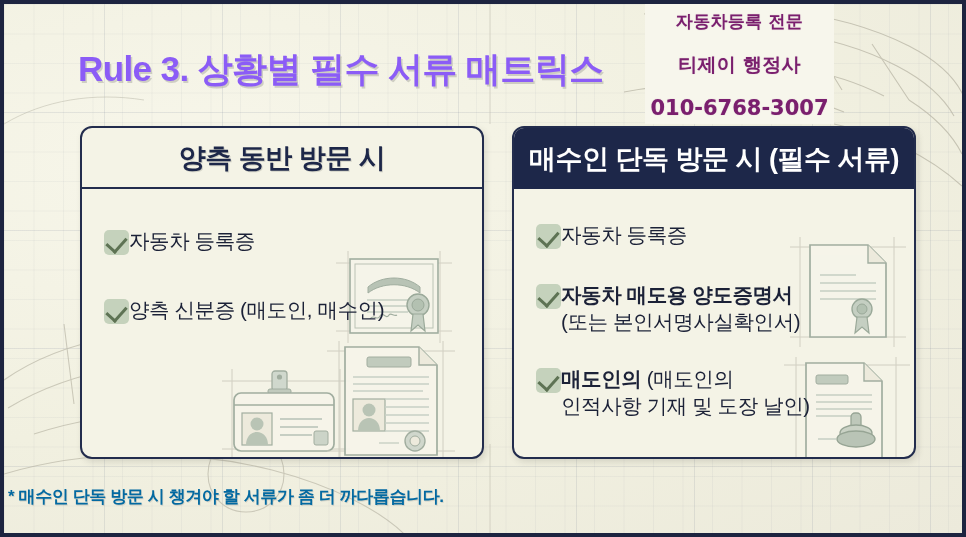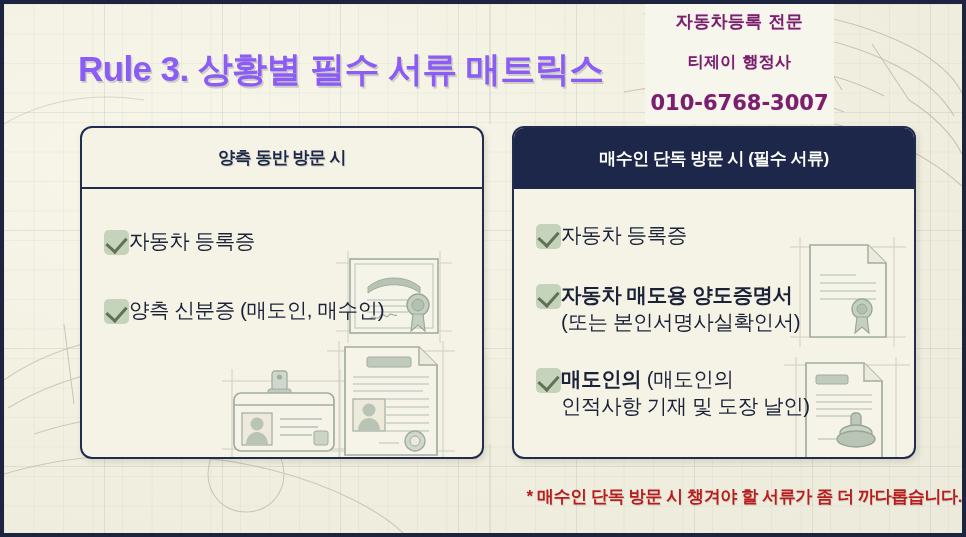--- a/index.html
+++ b/index.html
@@ -49,21 +49,21 @@
     display:flex; flex-direction:column; align-items:center;
     justify-content:flex-start; padding-top:6px; gap:10px;
     z-index:7;
   }
   #watermark .wm-line {
     color:#7a1f6e; font-weight:bold; letter-spacing:.3px;
     font-family:"DejaVu Sans","Liberation Sans",sans-serif;
     text-shadow:0 0 1px rgba(122,31,110,.35);
   }
   #watermark .wm1 { font-size:17px; }
-  #watermark .wm2 { font-size:16px; margin-top:9px; }
+  #watermark .wm2 { font-size:19px; margin-top:9px; }
   #watermark .wm3 { font-size:21px; margin-top:8px; letter-spacing:0px; }
 
   
   #title {
     position:absolute; left:74px; top:42px;
     font-size:35px; font-weight:bold; color:#8b5cf6;
     letter-spacing:-.6px; white-space:nowrap;
     text-shadow:1.5px 1.5px 0 rgba(160,160,150,.45);
     z-index:5;
   }
@@ -76,21 +76,21 @@
     background:#f4f3e6;
     overflow:hidden;
     z-index:4;
     box-shadow:2px 3px 6px rgba(90,90,80,.18);
   }
   #card-left  { left:76px;  top:122px; width:404px; height:333px; }
   #card-right { left:508px; top:122px; width:404px; height:333px; }
 
   .card-header {
     height:61px; display:flex; align-items:center; justify-content:center;
-    font-size:17px; font-weight:bold; letter-spacing:-.5px;
+    font-size:27px; font-weight:bold; letter-spacing:-.5px;
   }
   #card-left .card-header {
     color:#1d2749; background:transparent;
     border-bottom:2.5px solid #222c4d;
     text-shadow:1px 1px 0 rgba(165,165,155,.4);
   }
   #card-right .card-header {
     color:#ffffff; background:#1d2749;text-align:center;
   }
 
@@ -113,23 +113,23 @@
   }
   .row-text { font-size:20.5px; color:#1b2137; line-height:1.32; letter-spacing:-.4px; }
   .row-text b { font-weight:bold; }
   .row-text .sub { display:block; font-weight:normal; }
 
   
   .ill { position:absolute; z-index:1; opacity:.92; }
 
   
   #footer {
-    position:absolute; left:16px; right:0; top:481px;
-    text-align:right; font-size:17px; font-weight:bold;
-    color:#b91c1c; letter-spacing:-.4px; z-index:5;
+    position:absolute; left:4px; right:0; top:481px;
+    text-align:left; font-size:17px; font-weight:bold;
+    color:#0369a1; letter-spacing:-.4px; z-index:5;
     text-shadow:.8px .8px 0 rgba(170,170,160,.4);
   }
 </style>
 </head>
 <body>
 
 <div id="stage">
 
   <div class="bg-tint"></div>
   <div class="bg-grid"></div>

